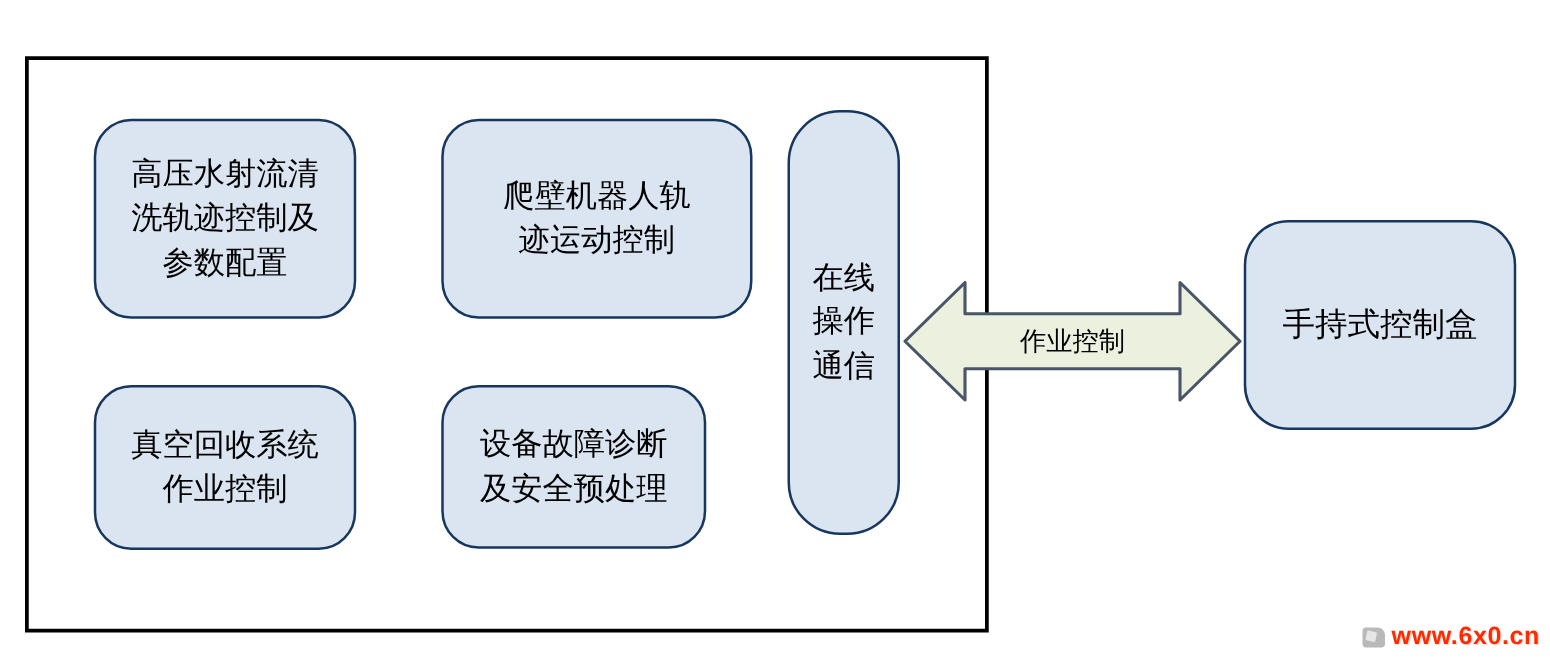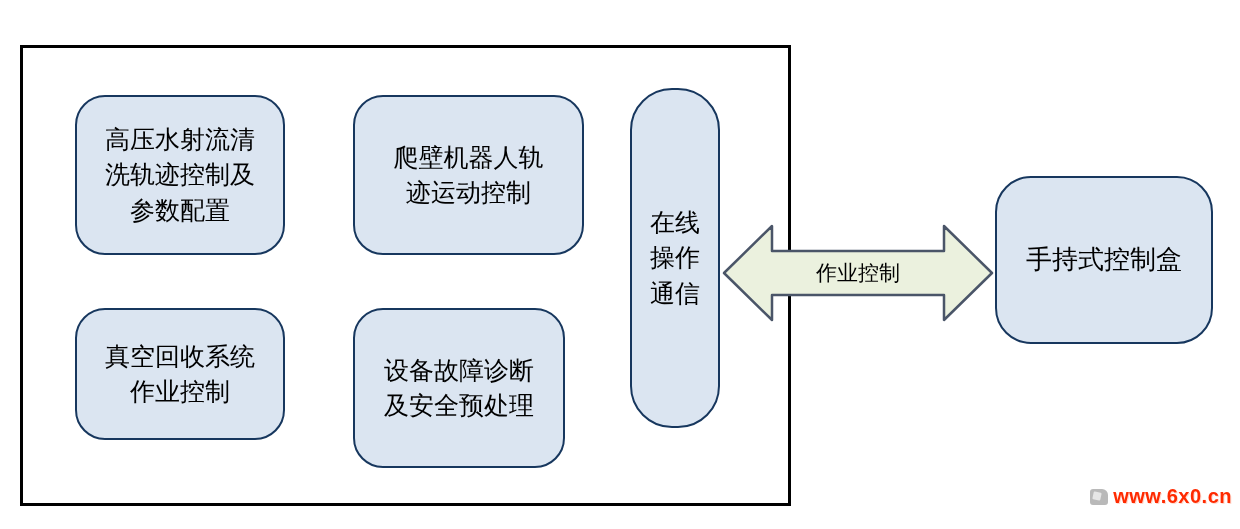--- a/index.html
+++ b/index.html
@@ -39,23 +39,23 @@
     justify-content: center;
     text-align: center;
     color: #000000;
     font-size: 25px;
     line-height: 1.42;
   }
   .module-label {
     white-space: pre-line;
   }
   .box-1 { left: 75px;  top: 95px;  width: 210px; height: 160px; }
-  .box-2 { left: 353px; top: 95px;  width: 231px; height: 160px; }
+  .box-2 { left: 353px; top: 95px;  width: 249px; height: 160px; }
   .box-3 { left: 75px;  top: 308px; width: 210px; height: 132px; }
-  .box-4 { left: 353px; top: 308px; width: 212px; height: 160px; }
+  .box-4 { left: 353px; top: 308px; width: 212px; height: 131px; }
   .box-comm {
     left: 630px; top: 88px; width: 90px; height: 340px;
     border-radius: 42px;
   }
   .box-remote {
     left: 995px; top: 176px; width: 218px; height: 168px;
     border-radius: 36px;
     font-size: 26px;
   }
   
@@ -78,21 +78,21 @@
     display: flex;
     align-items: center;
     justify-content: center;
     font-size: 21px;
     color: #000000;
   }
   
   .watermark {
     position: absolute;
     right: 24px;
-    bottom: 21px;
+    bottom: 8px;
     display: flex;
     align-items: center;
     gap: 5px;
   }
   .watermark-icon {
     width: 18px;
     height: 16px;
     background: #b9b9b9;
     border-radius: 3px 6px 3px 3px;
     position: relative;

